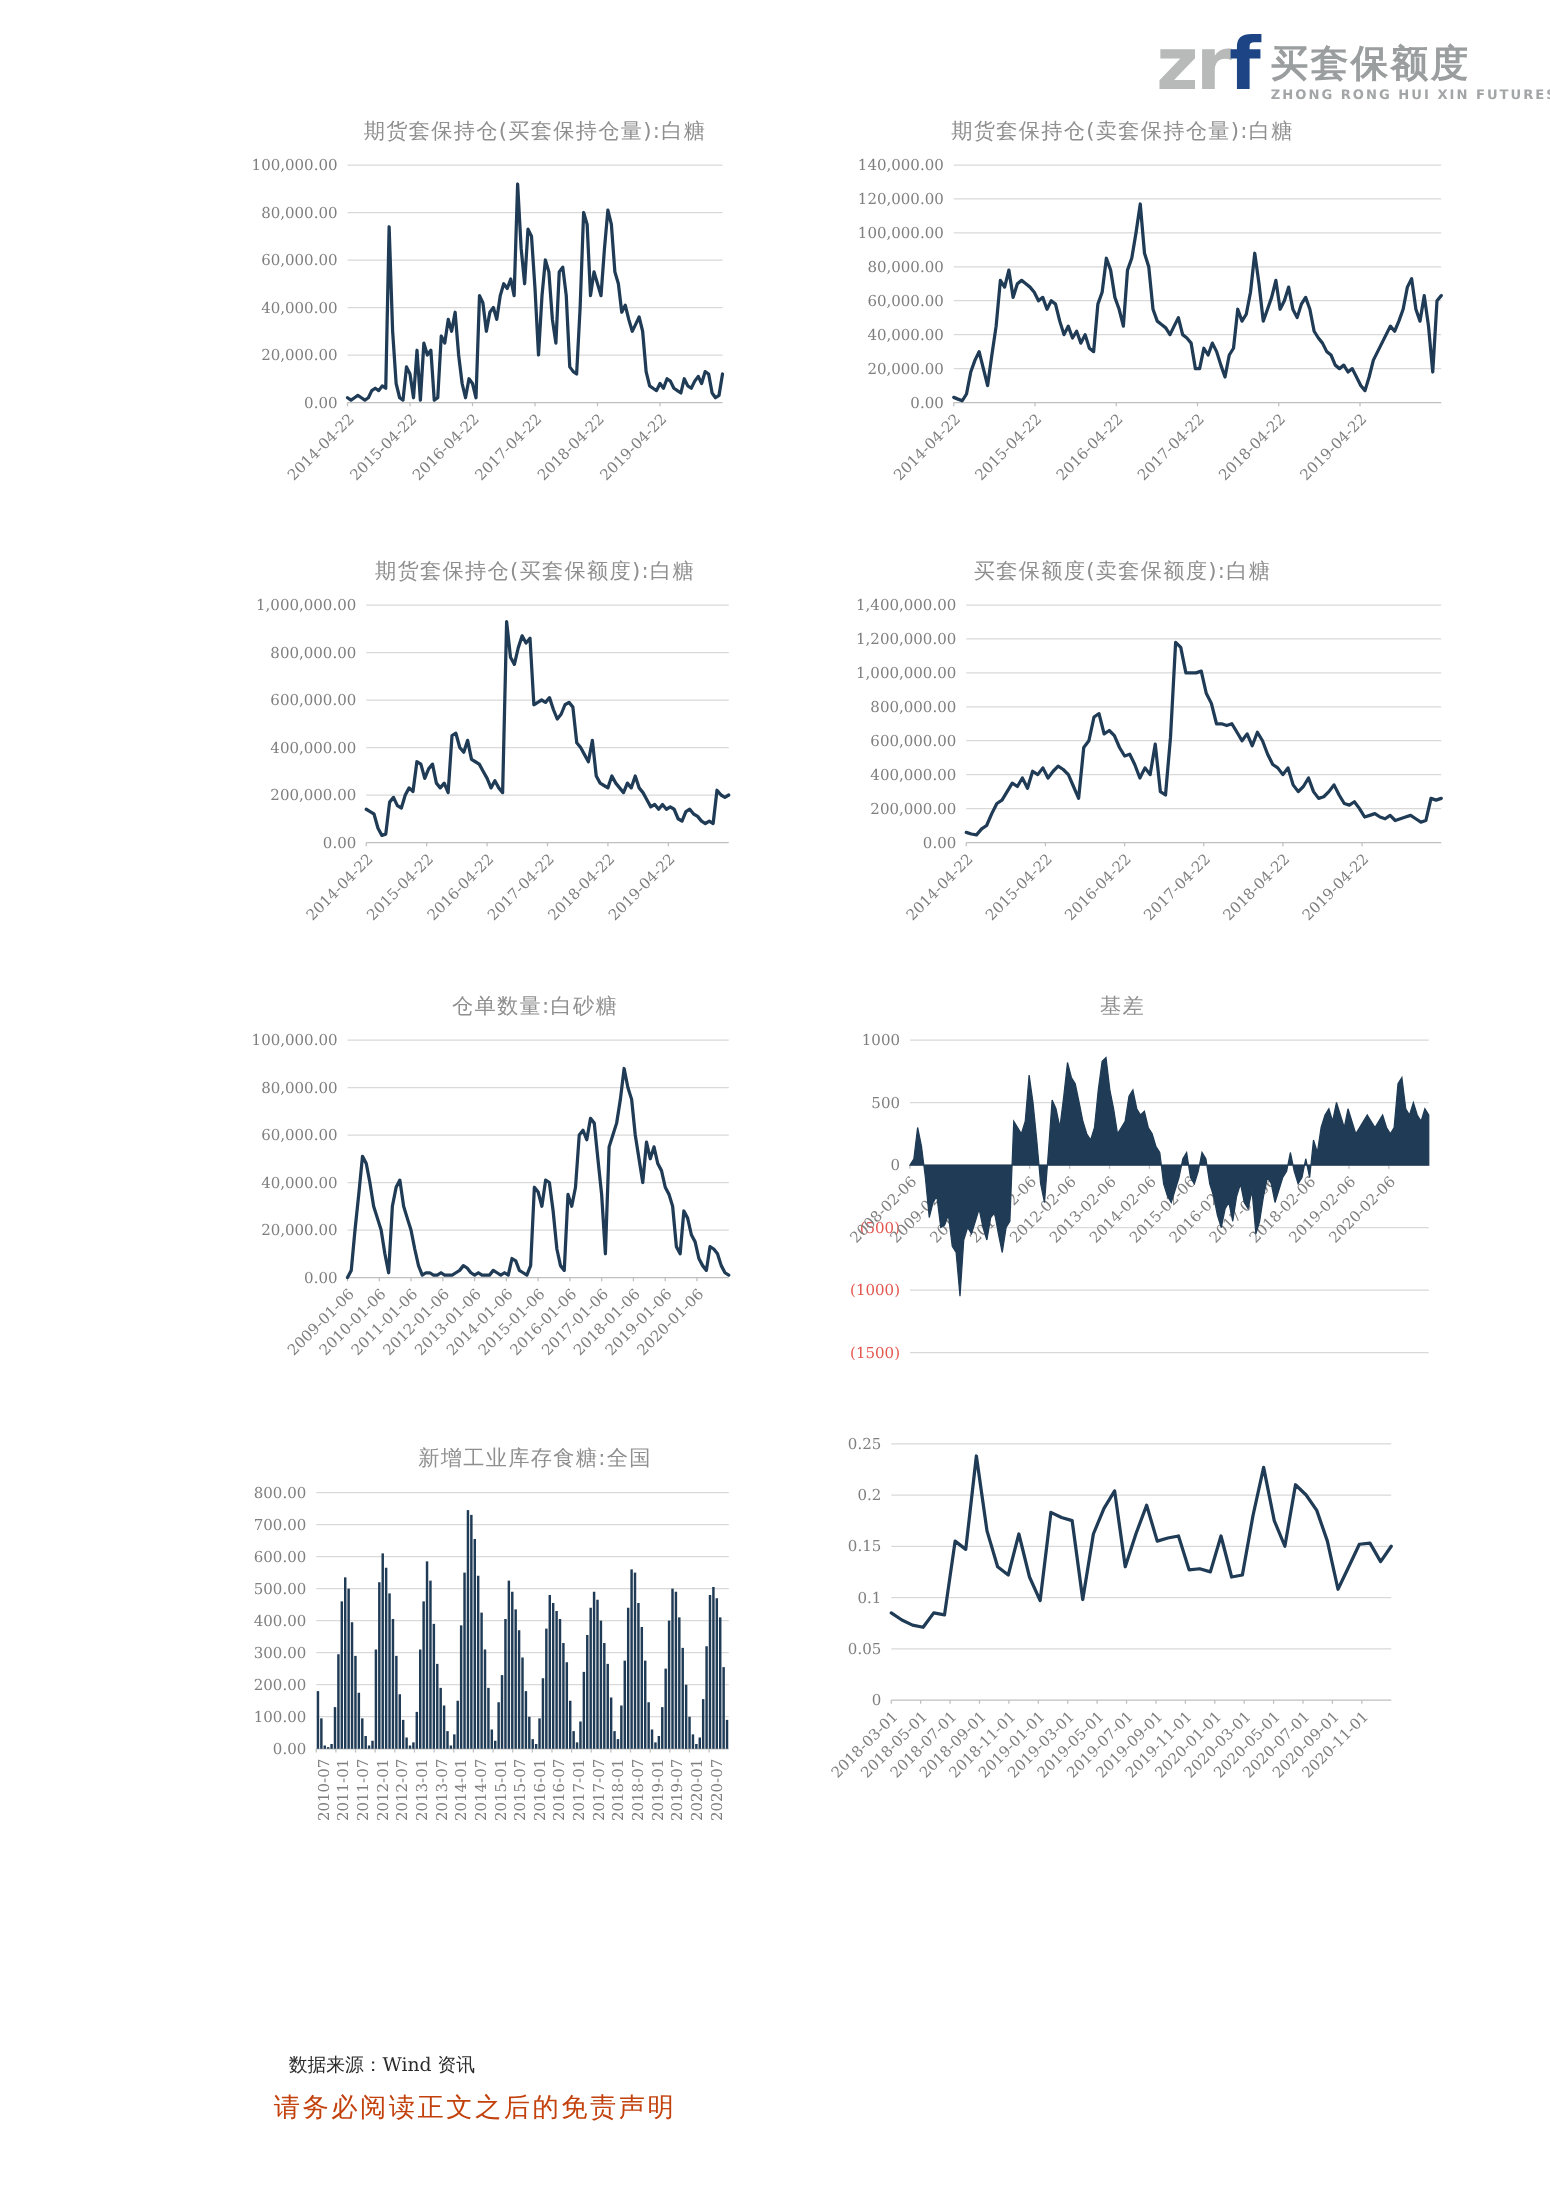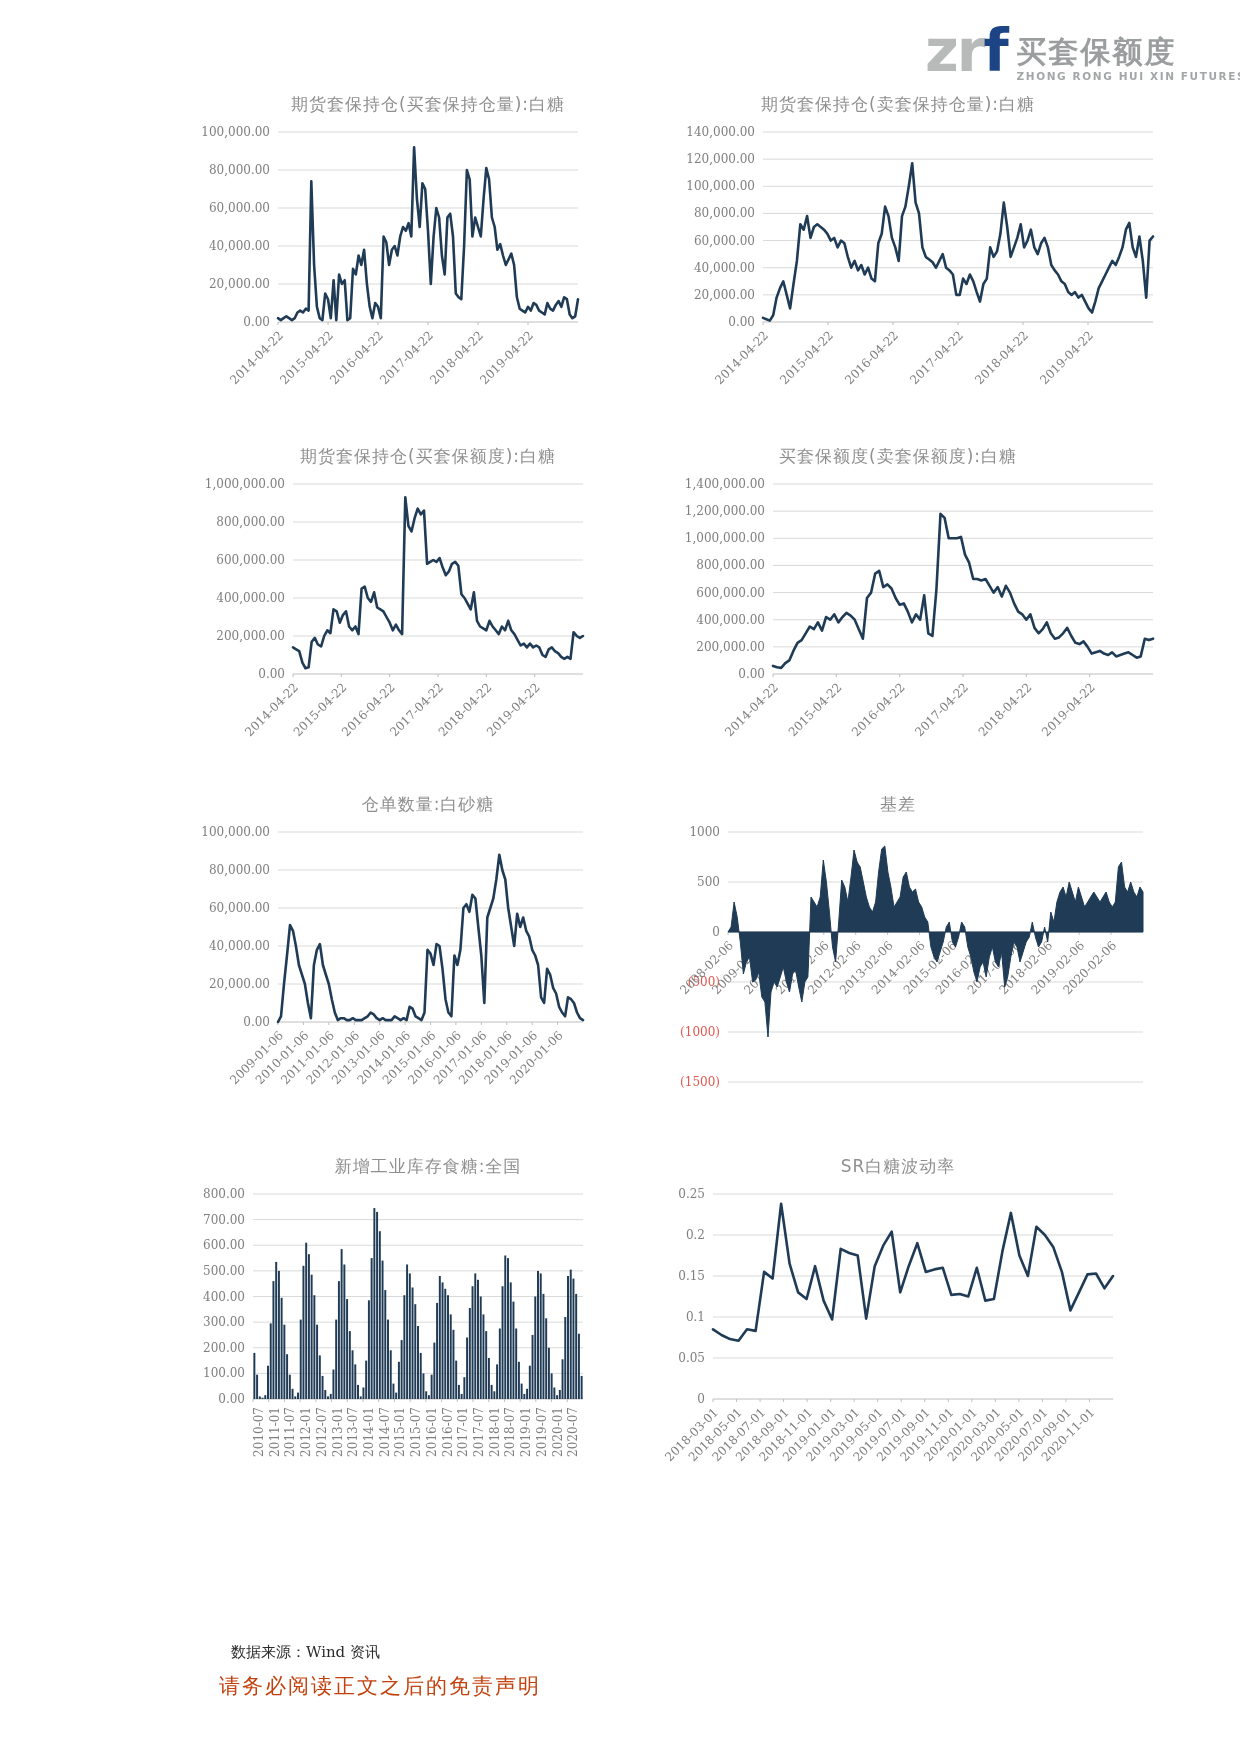--- a/index.html
+++ b/index.html
@@ -436,21 +436,20 @@
             <rect x="371.29" y="133.0" width="1.96" height="82.0" fill="#1f3b55"></rect>
             <rect x="374.02" y="92.0" width="1.96" height="123.0" fill="#1f3b55"></rect>
             <rect x="376.75" y="85.6" width="1.96" height="129.4" fill="#1f3b55"></rect>
             <rect x="379.47" y="94.6" width="1.96" height="120.4" fill="#1f3b55"></rect>
             <rect x="382.20" y="109.9" width="1.96" height="105.1" fill="#1f3b55"></rect>
             <rect x="384.93" y="149.7" width="1.96" height="65.3" fill="#1f3b55"></rect>
             <rect x="387.65" y="191.9" width="1.96" height="23.1" fill="#1f3b55"></rect>
           </svg></div>
     </div>
     <div class="chart-card">
-      <div class="chart-title">SR白糖波动率</div>
       <div><svg width="465" height="287" viewBox="0 0 465 287">
             <line x1="50" x2="450" y1="215" y2="215" stroke="#bfbfbf" stroke-width="1"></line>
             <text x="42" y="219" text-anchor="end" class="ytick">0</text>
             <line x1="50" x2="450" y1="174" y2="174" stroke="#d9d9d9" stroke-width="1"></line>
             <text x="42" y="178" text-anchor="end" class="ytick">0.05</text>
             <line x1="50" x2="450" y1="133" y2="133" stroke="#d9d9d9" stroke-width="1"></line>
             <text x="42" y="137" text-anchor="end" class="ytick">0.1</text>
             <line x1="50" x2="450" y1="92" y2="92" stroke="#d9d9d9" stroke-width="1"></line>
             <text x="42" y="96" text-anchor="end" class="ytick">0.15</text>
             <line x1="50" x2="450" y1="50.99999999999999" y2="50.99999999999999" stroke="#d9d9d9" stroke-width="1"></line>

